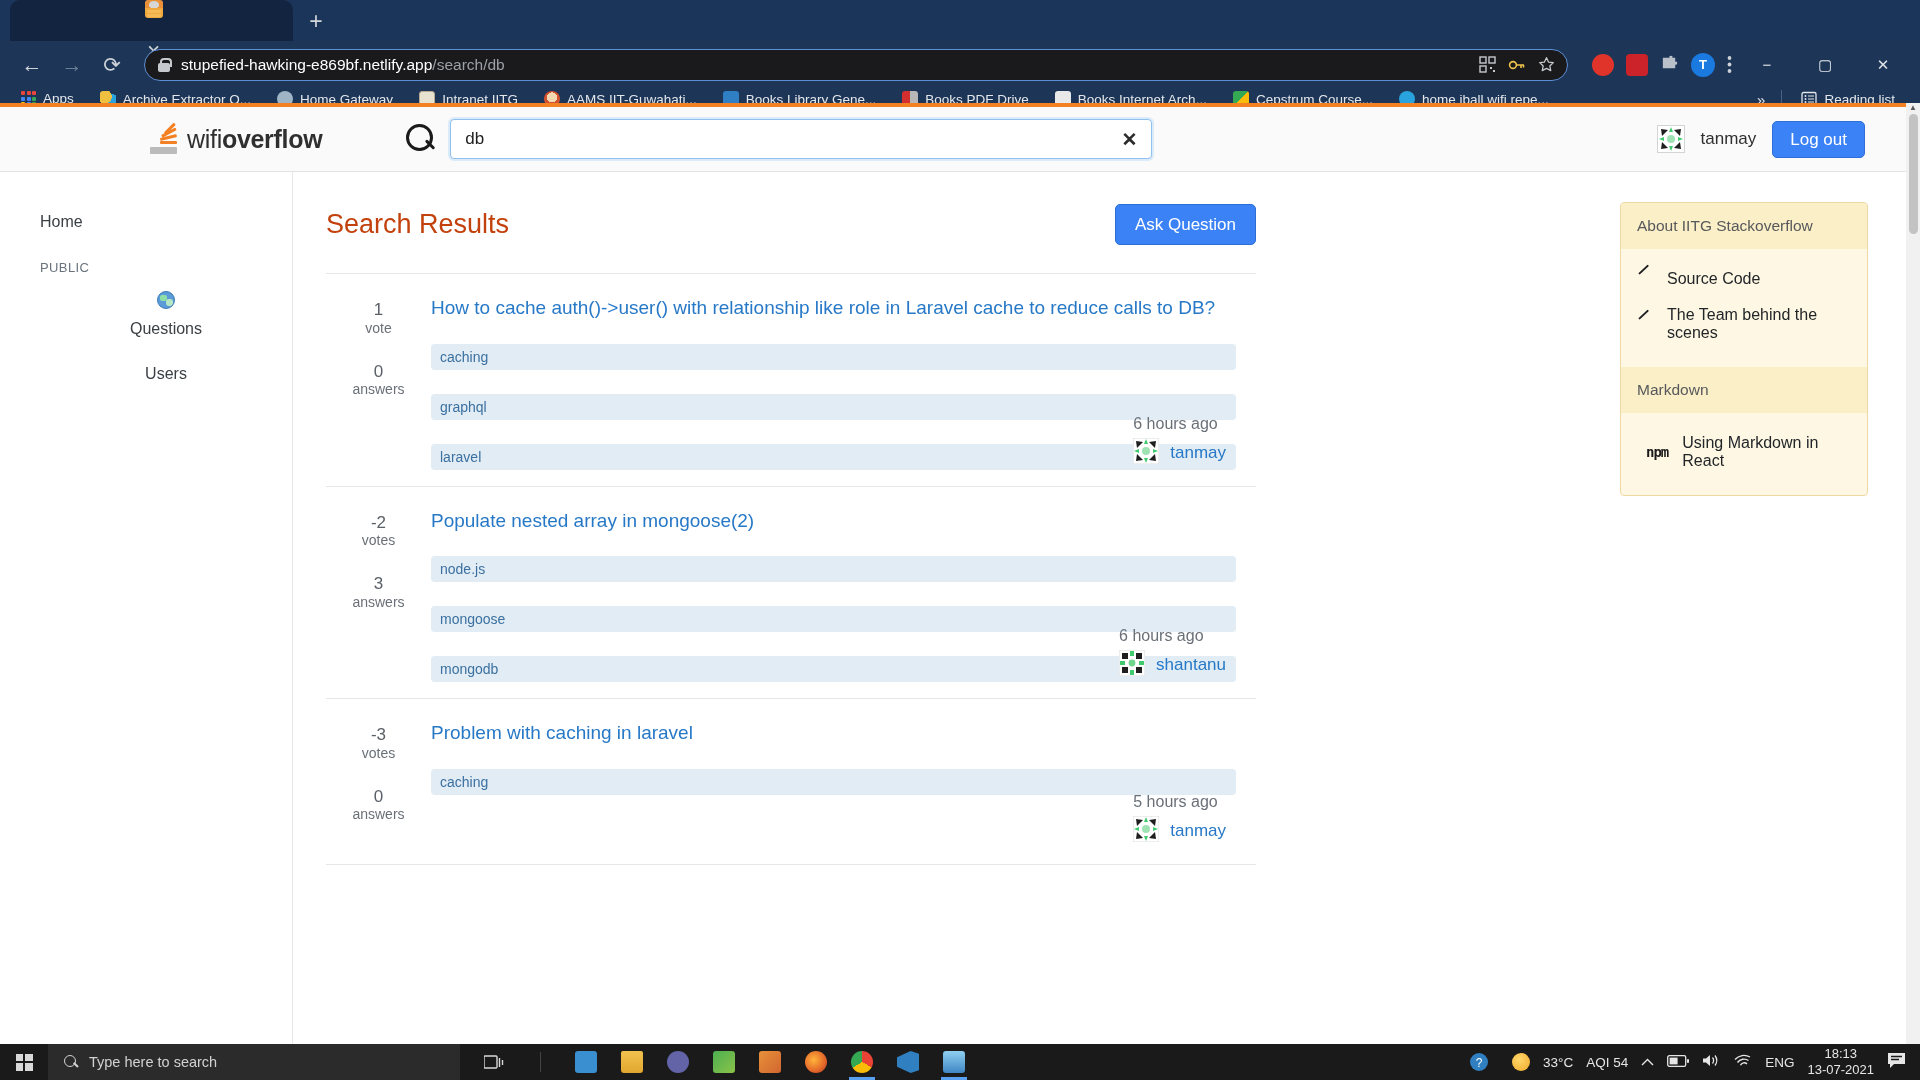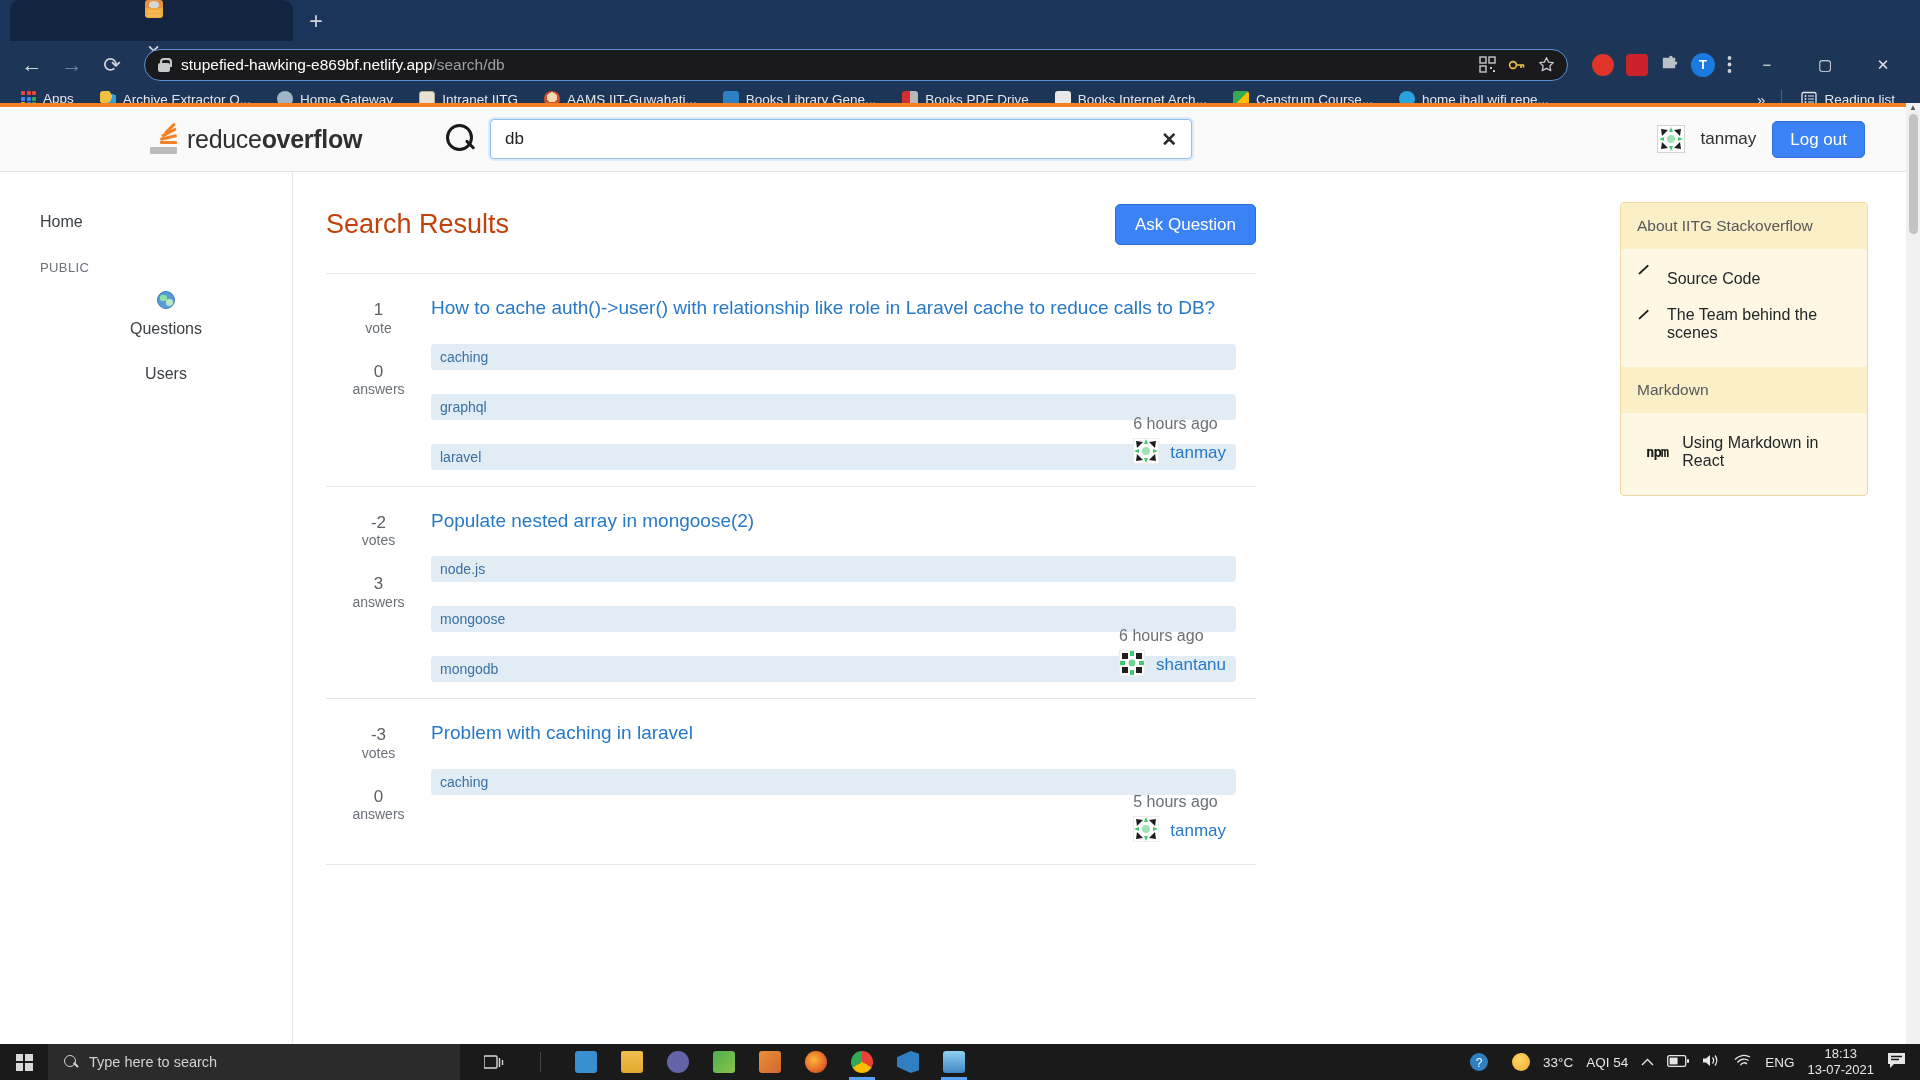--- a/index.html
+++ b/index.html
@@ -339,21 +339,21 @@
 
     <div class="so-header">
       <div class="so-logo">
         <span class="so-logo-mark">
           <i class="base"></i>
           <i style="width:17px; bottom:10px; transform:rotate(0deg);"></i>
           <i style="width:17px; bottom:15px; transform:rotate(-13deg);"></i>
           <i style="width:16px; bottom:20px; transform:rotate(-28deg);"></i>
           <i style="width:14px; bottom:24px; transform:rotate(-45deg);"></i>
         </span>
-        <span class="so-logo-text"><span>reduce</span><b>overflow</b></span>
+        <span class="so-logo-text"><span>wifi</span><b>overflow</b></span>
       </div>
 
       <div class="search-wrap">
         <span class="search-glass"></span>
         <div class="search-box">
           <input class="search-input" value="db" style="">
           <span class="search-clear">✕</span>
         </div>
       </div>
 

